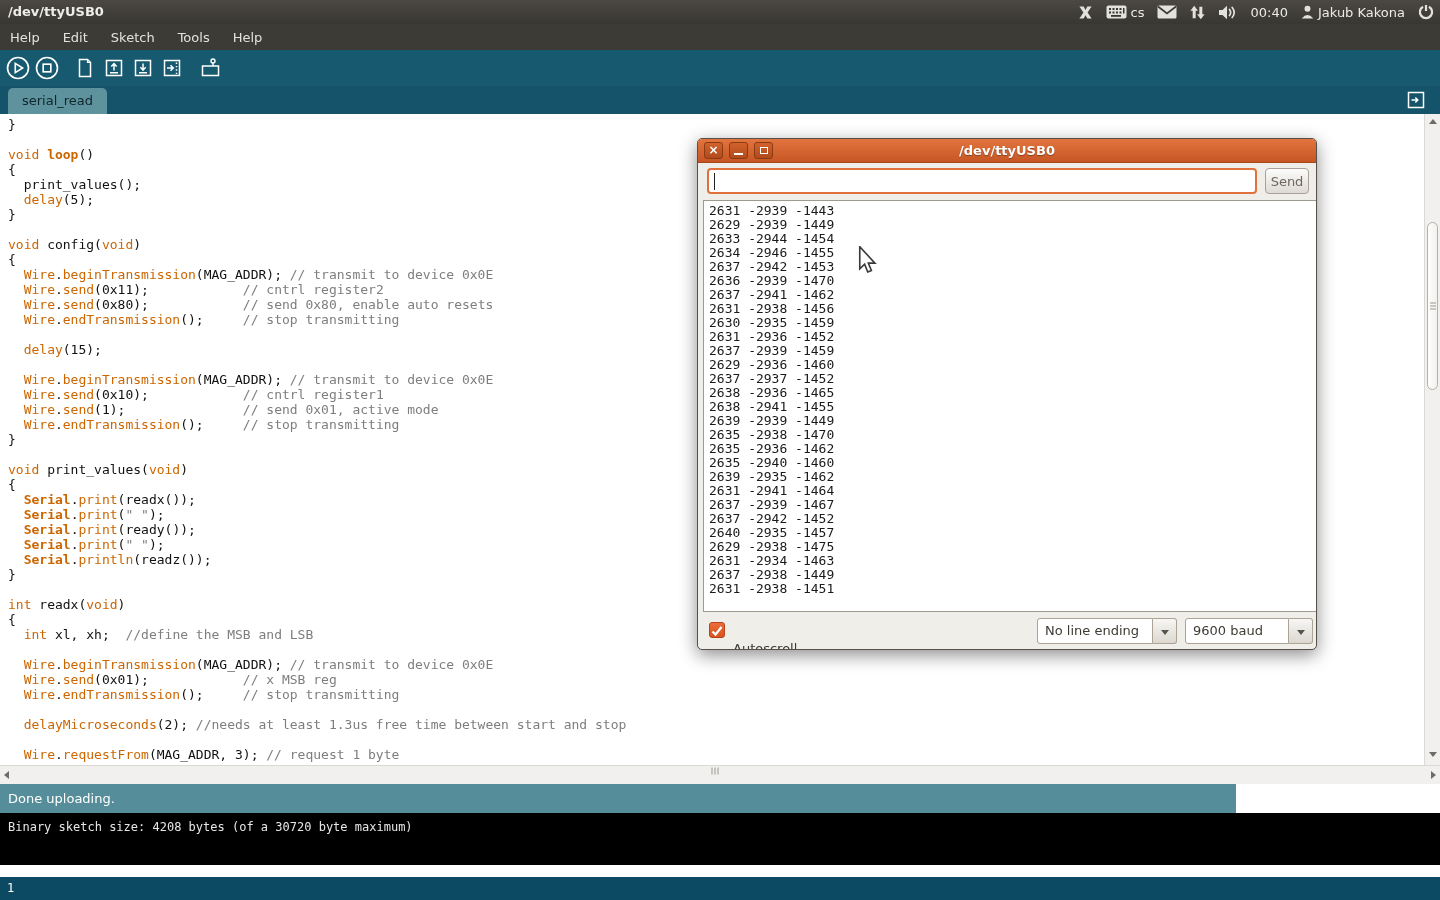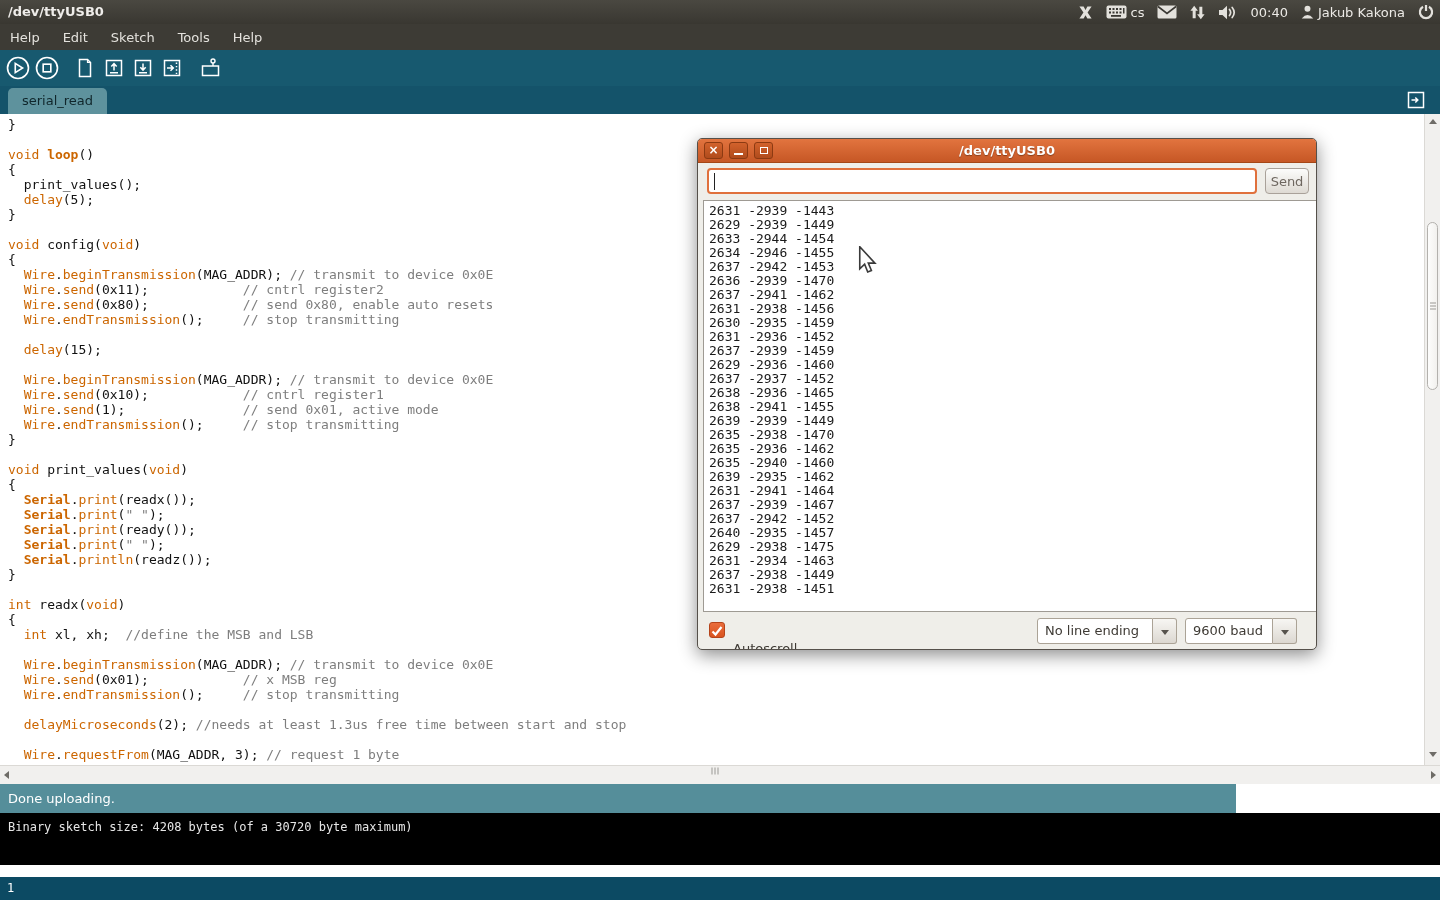--- a/index.html
+++ b/index.html
@@ -388,21 +388,21 @@
             <path d="M2.5 7.5 L5.5 10.5 L11.5 3" fill="none" stroke="#fff" stroke-width="2.2"></path>
           </svg>
       </div>
       <span class="cb-label">Autoscroll</span>
       <div class="combo" style="left:339px; width:140px;">
         <div class="val">No line ending</div>
         <div class="btn">
             <span class="arr down"></span>
           </div>
       </div>
-      <div class="combo" style="left:487px; width:112px;">
+      <div class="combo" style="left:487px; width:128px;">
         <div class="val">9600 baud</div>
         <div class="btn">
             <span class="arr down"></span>
           </div>
       </div>
     </div>
   </div>
 
   <div class="cursor">
     <svg width="19" height="28" viewBox="0 0 12.5 19">

